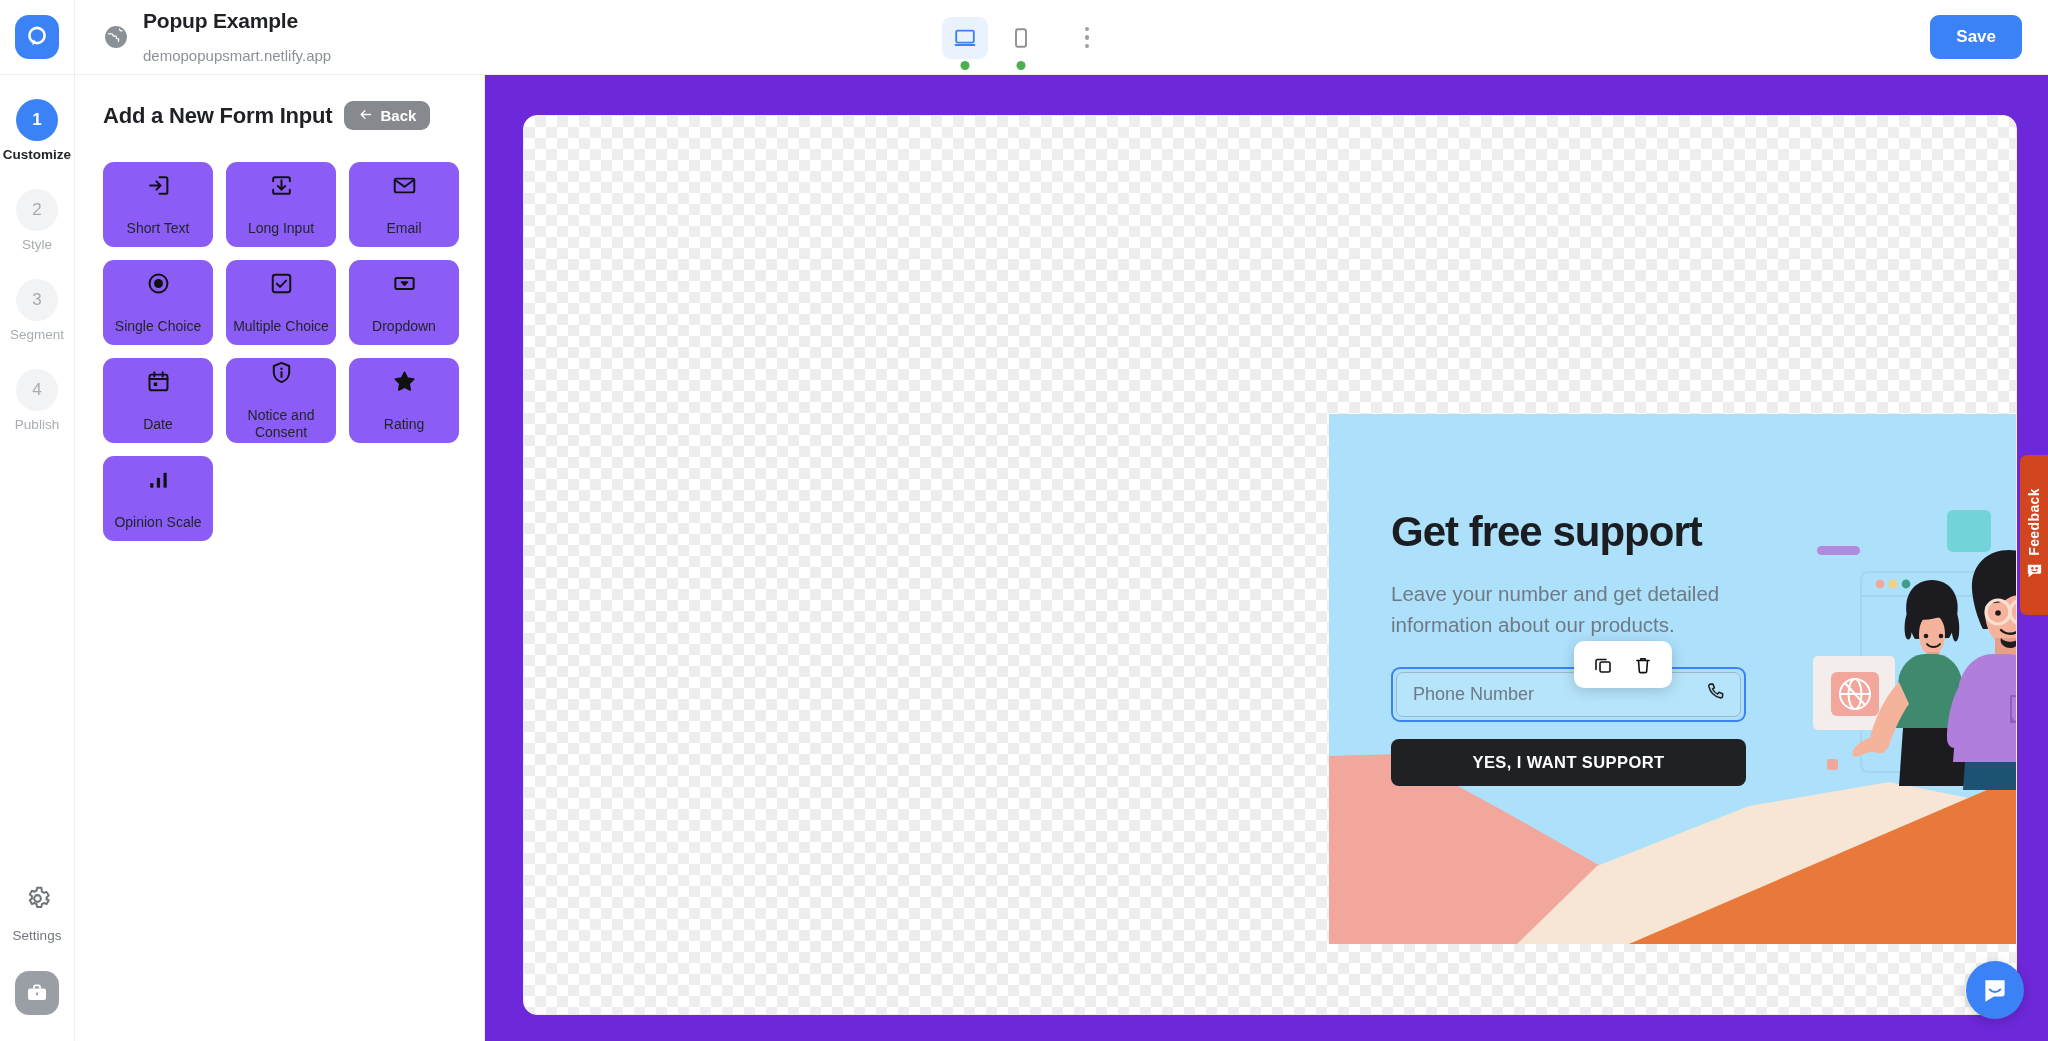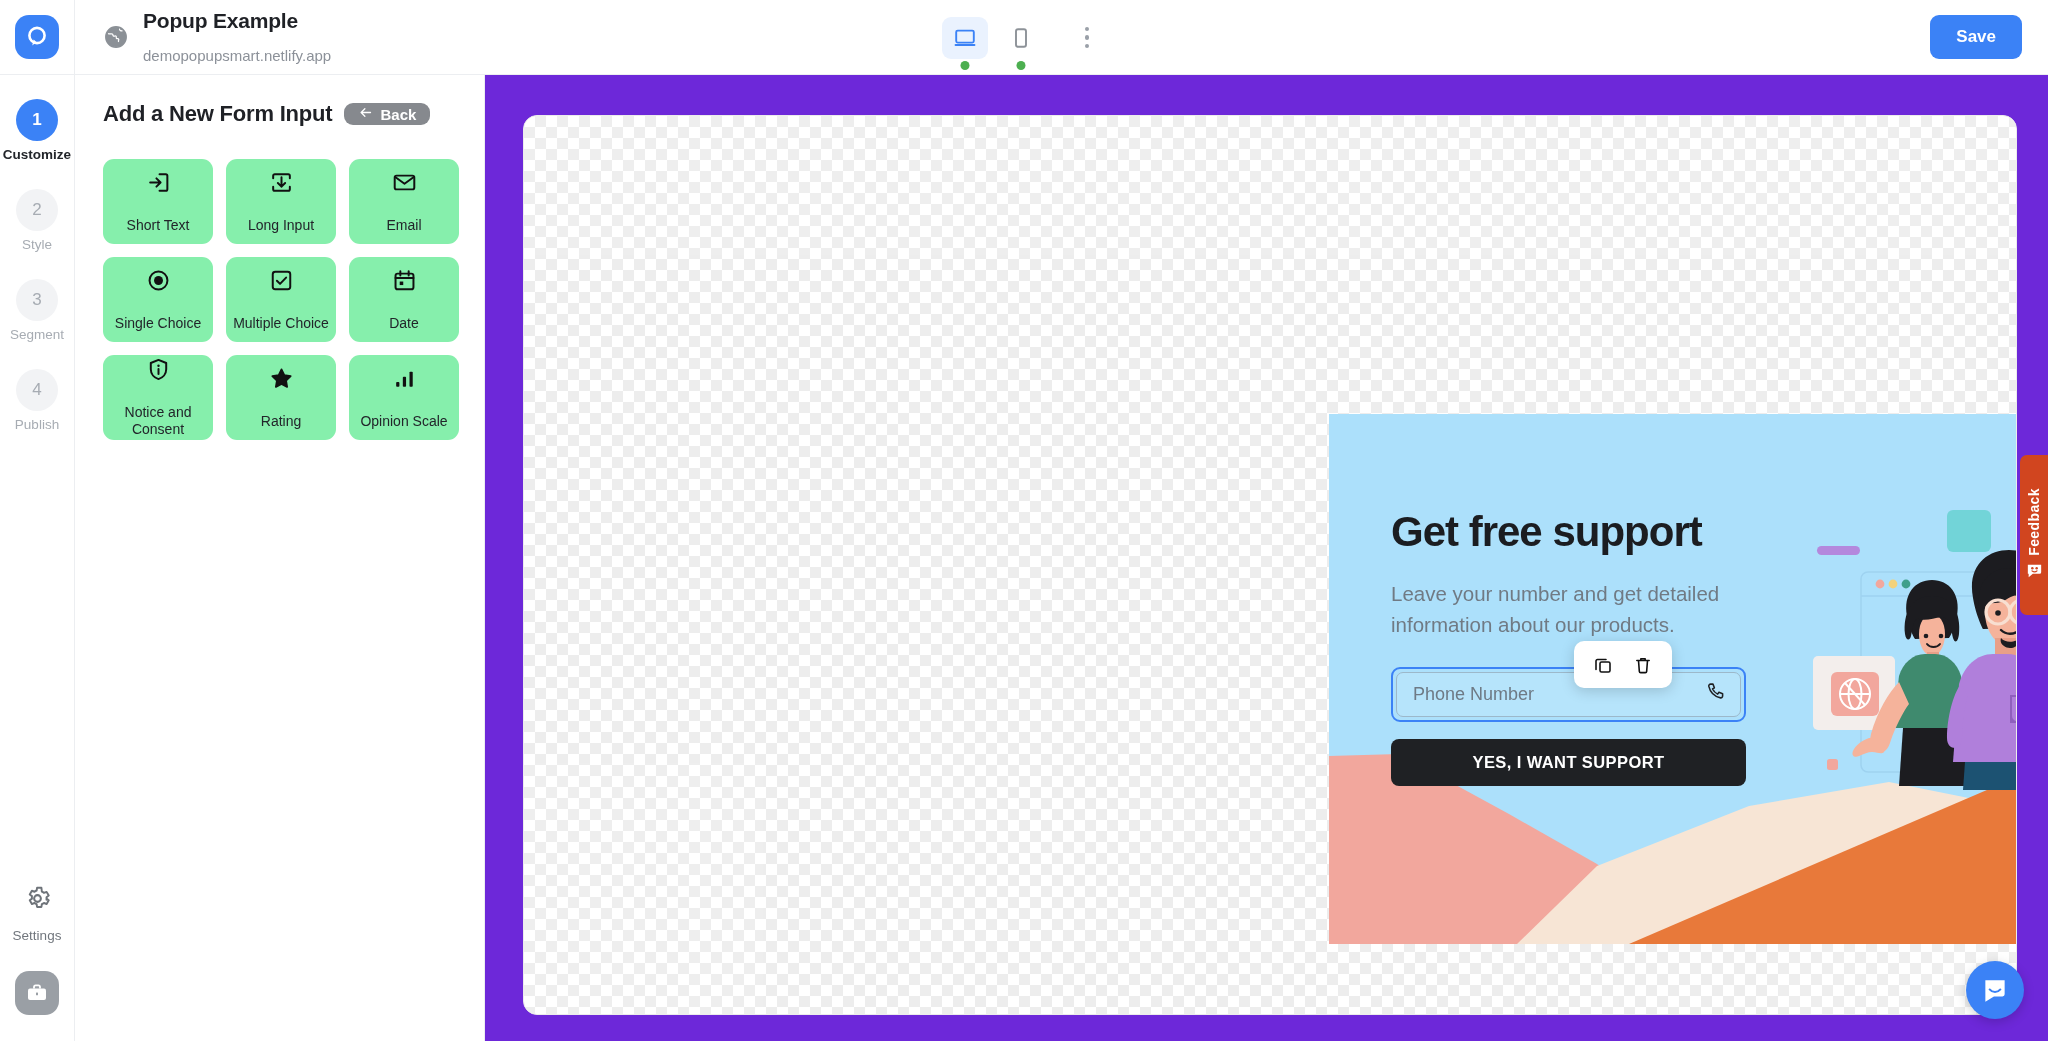--- a/index.html
+++ b/index.html
@@ -81,30 +81,30 @@
 
   
   .panel {
     position:absolute; top:75px; left:75px; width:410px; height:966px;
     background:#fff; border-right:1px solid #eceef1; padding:26px 0 0 0; z-index:20;
   }
   .panel-head { display:flex; align-items:center; gap:12px; padding:0 28px 0 28px; }
   .panel-title { font-size:22px; font-weight:700; color:#1f2126; letter-spacing:-0.2px; }
   .back-btn {
     display:flex; align-items:center; gap:7px; background:#86898e; color:#fff;
-    border:none; border-radius:9px; height:22px; padding:4px 14px;
+    border:none; border-radius:9px; height:29px; padding:4px 14px;
     font-family:inherit; font-size:15px; font-weight:600; cursor:pointer;
   }
 
   .card-grid {
     display:grid; grid-template-columns:repeat(3, 110px); gap:13px;
     padding:32px 28px 0 28px;
   }
   .input-card {
-    width:110px; height:85px; background:#86efac; border-radius:11px;
+    width:110px; height:85px; background:#8b5cf6; border-radius:11px;
     display:flex; flex-direction:column; align-items:center; justify-content:center;
     gap:22px; cursor:pointer; padding:4px;
   }
   .card-ic { height:26px; display:flex; align-items:center; justify-content:center; }
   .card-label { font-size:14px; color:#22252a; text-align:center; line-height:1.18; }
 
   
   .canvas-wrap {
     position:absolute; top:75px; left:485px; width:1563px; height:966px;
     background:#6d28d9;
@@ -329,20 +329,29 @@
       <div class="input-card">
         <span class="card-ic">
           <svg width="25" height="25" viewBox="0 0 24 24">
             <rect x="3.6" y="3.6" width="16.8" height="16.8" rx="2.4" fill="none" stroke="#111" stroke-width="1.9"></rect>
             <path d="M7.6 12.2l3 3 5.8-6" fill="none" stroke="#111" stroke-width="1.9" stroke-linecap="round" stroke-linejoin="round"></path>
           </svg>
         </span>
         <span class="card-label">Multiple Choice</span>
       </div>
 
+      <div class="input-card">
+        <span class="card-ic">
+          <svg width="25" height="25" viewBox="0 0 24 24">
+            <rect x="3.2" y="6.8" width="17.6" height="10.4" rx="1.6" fill="none" stroke="#111" stroke-width="1.9"></rect>
+            <path d="M9 10.5l3 3.2 3-3.2Z" fill="#111" stroke="#111" stroke-width="1.4" stroke-linejoin="round"></path>
+          </svg>
+        </span>
+        <span class="card-label">Dropdown</span>
+      </div>
 
       <div class="input-card">
         <span class="card-ic">
           <svg width="25" height="25" viewBox="0 0 24 24">
             <rect x="3.4" y="5.4" width="17.2" height="15" rx="2" fill="none" stroke="#111" stroke-width="1.9"></rect>
             <path d="M3.4 9.6h17.2M8 3.2v4M16 3.2v4" fill="none" stroke="#111" stroke-width="1.9" stroke-linecap="round"></path>
             <rect x="7.4" y="13" width="3.4" height="3.4" fill="#111"></rect>
           </svg>
         </span>
         <span class="card-label">Date</span>

